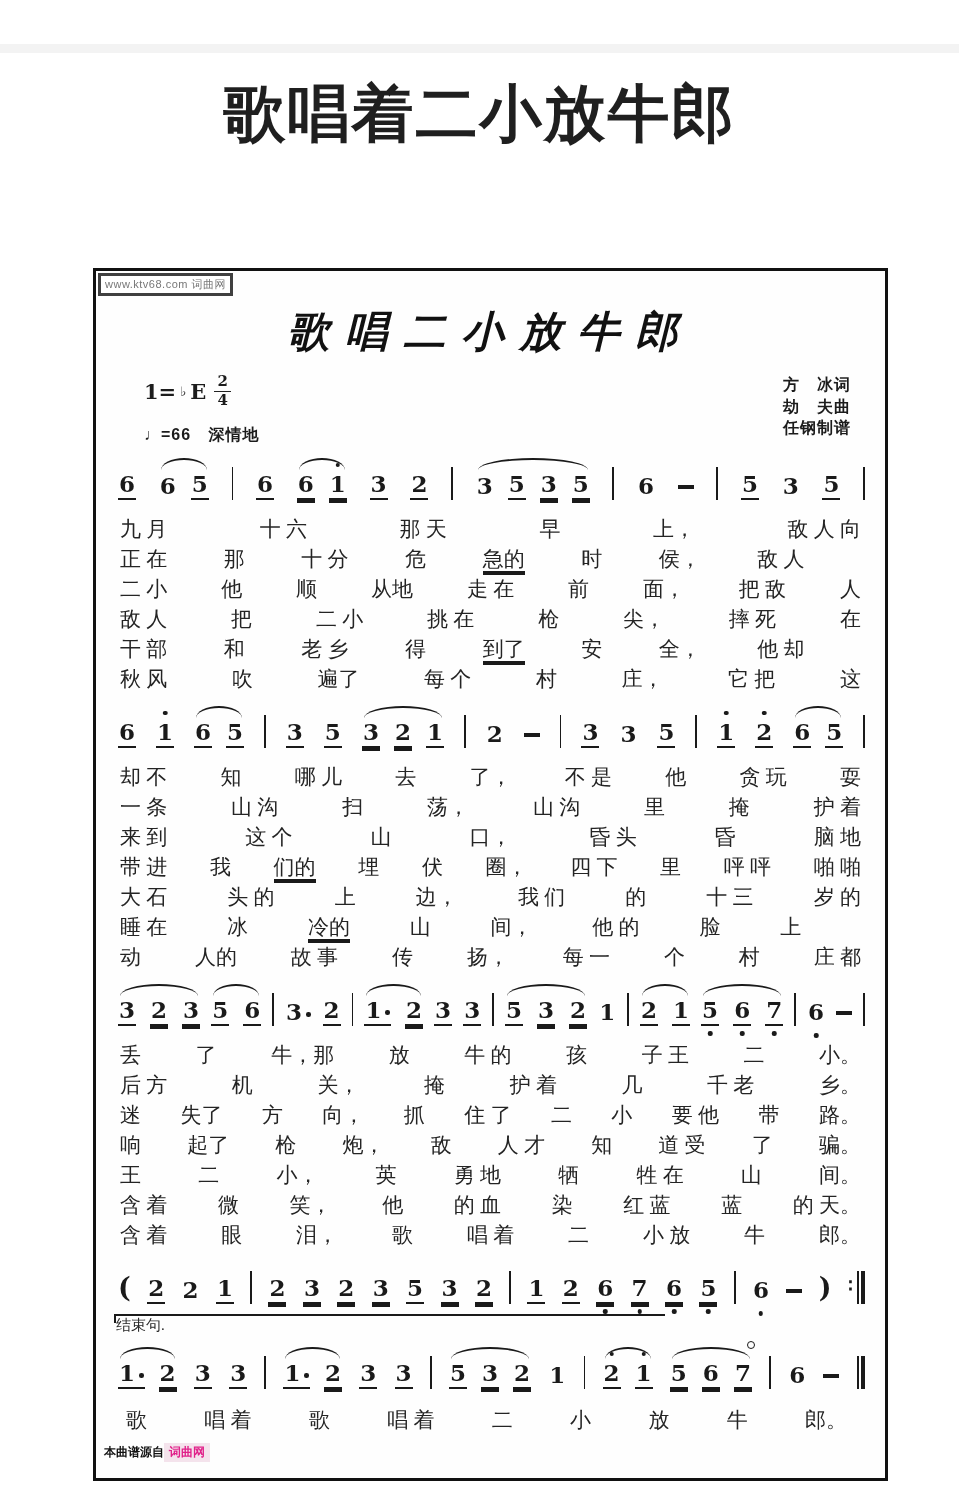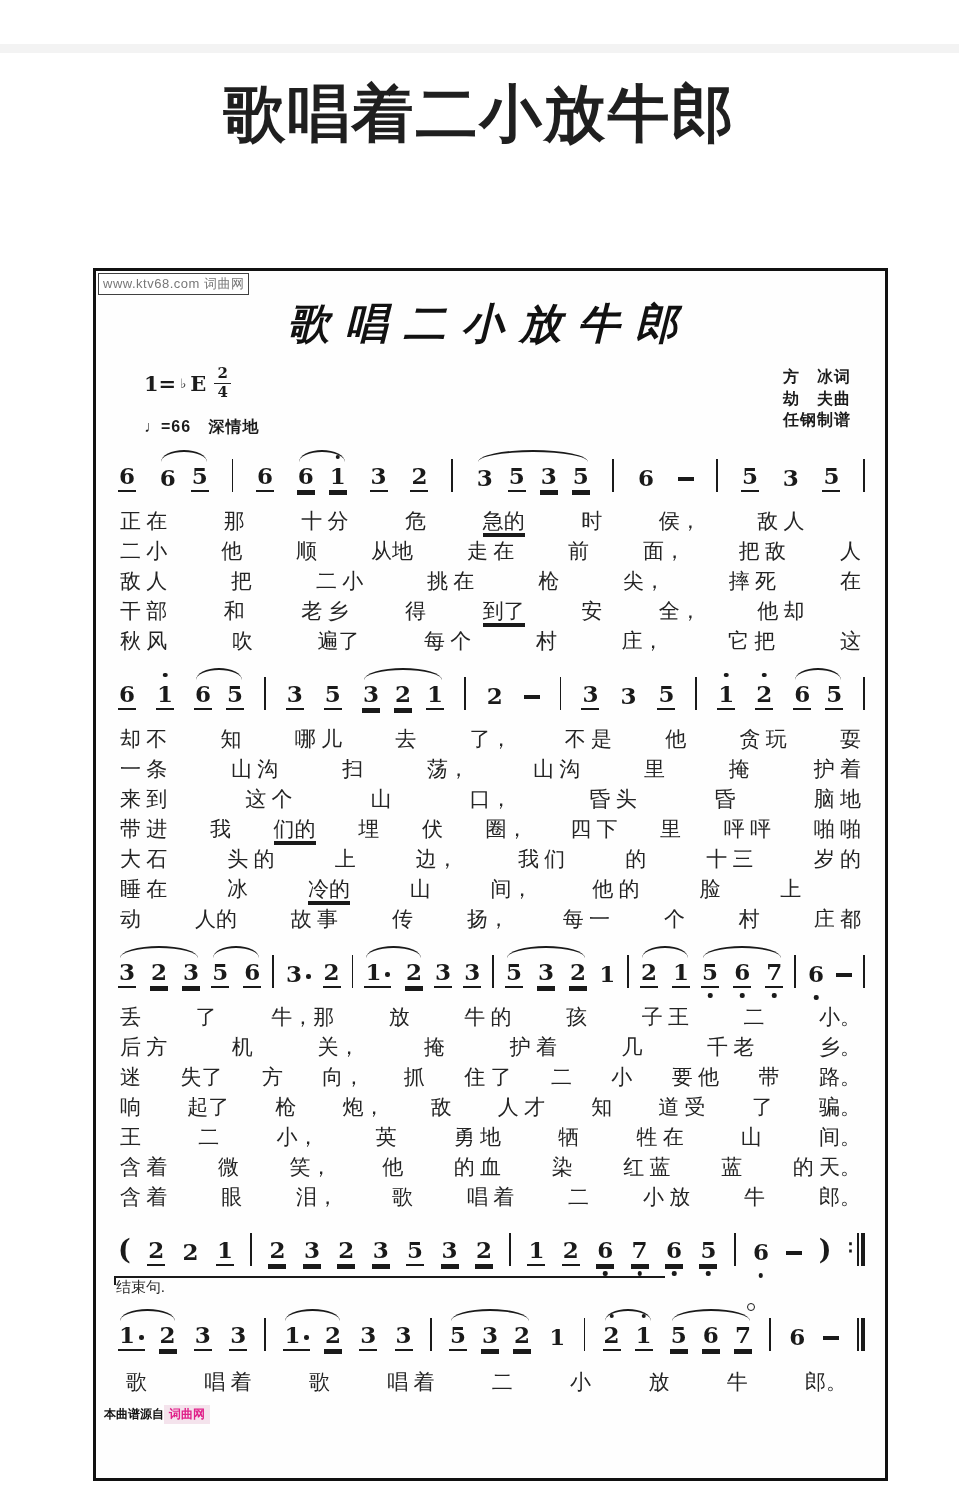--- a/index.html
+++ b/index.html
@@ -1,21 +1,21 @@
 <!DOCTYPE html>
 <html><head>
 <meta charset="utf-8">
 <style>
   html,body{margin:0;padding:0;background:#fff;}
   body{width:959px;height:1502px;overflow:hidden;font-family:"Liberation Sans",sans-serif;color:#1c1c1c;}
   .top-band{position:absolute;left:0;top:44px;width:959px;height:9px;background:#f3f3f3;}
   .page-title{position:absolute;left:0;top:72px;width:959px;text-align:center;font-size:62px;font-weight:700;letter-spacing:2px;color:#1f1f1f;margin:0;font-family:"Liberation Sans",sans-serif;}
   .sheet{position:absolute;left:93px;top:268px;width:795px;height:1213px;box-sizing:border-box;border:3px solid #111;background:#fefefe;padding:2px 8px 4px 8px;}
-  .wm{display:inline-block;border:1px solid #404040;font-size:13px;color:#777;padding:1px 4px;margin-left:-6px;background:#fff;letter-spacing:0.5px;}
-  .stitle{text-align:center;font-family:"DejaVu Serif","Liberation Serif",serif;font-weight:700;font-style:italic;font-size:42px;letter-spacing:16px;margin-top:1px;color:#111;}
+  .wm{display:inline-block;border:3px solid #404040;font-size:11px;color:#777;padding:1px 4px;margin-left:-6px;background:#fff;letter-spacing:0.5px;}
+  .stitle{text-align:center;font-family:"DejaVu Serif","Liberation Serif",serif;font-weight:700;font-style:italic;font-size:42px;letter-spacing:16px;margin-top:8px;color:#111;}
   .meta{display:flex;justify-content:space-between;align-items:flex-start;padding:14px 26px 0 40px;}
   .keysig{font-size:21px;font-weight:700;display:flex;align-items:center;gap:4px;font-family:"DejaVu Serif",serif;}
   .keysig sup{font-size:13px;vertical-align:super;}
   .frac{display:inline-flex;flex-direction:column;align-items:center;line-height:1.05;font-size:15px;font-weight:700;margin-left:4px;}
   .frac .num{border-bottom:1.6px solid #222;padding:0 3px 1px;}
   .frac .den{padding-top:1px;}
   .tempo{margin-top:16px;font-size:16px;font-weight:700;letter-spacing:1px;}
   .tempo .expr{margin-left:12px;font-weight:700;}
   .meta-right{font-size:16px;font-weight:700;line-height:1.35;letter-spacing:1px;}
   
@@ -110,20 +110,28 @@
       <span class="note">6</span>
       <span class="dash"></span>
       <span class="bar"></span>
       <span class="note u1">5</span>
       <span class="note">3</span>
       <span class="note u1">5</span>
       <span class="bar"></span>
     </div>
   <div class="lblock">
       <div class="lrow">
+        <span class="lseg">九 月</span>
+        <span class="lseg">十 六</span>
+        <span class="lseg">那 天</span>
+        <span class="lseg">早</span>
+        <span class="lseg">上，</span>
+        <span class="lseg">敌 人 向</span>
+      </div>
+      <div class="lrow">
         <span class="lseg">正 在</span>
         <span class="lseg">那</span>
         <span class="lseg">十 分</span>
         <span class="lseg">危</span>
         <span class="lseg"><span class="lyu">急的</span></span>
         <span class="lseg">时</span>
         <span class="lseg">侯，</span>
         <span class="lseg">敌 人</span>
         <span class="lseg"></span>
       </div>

